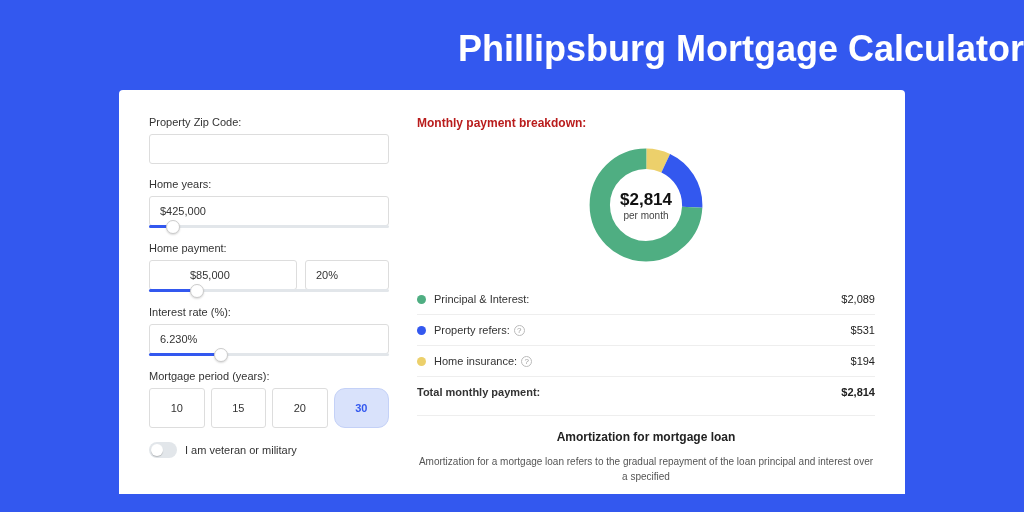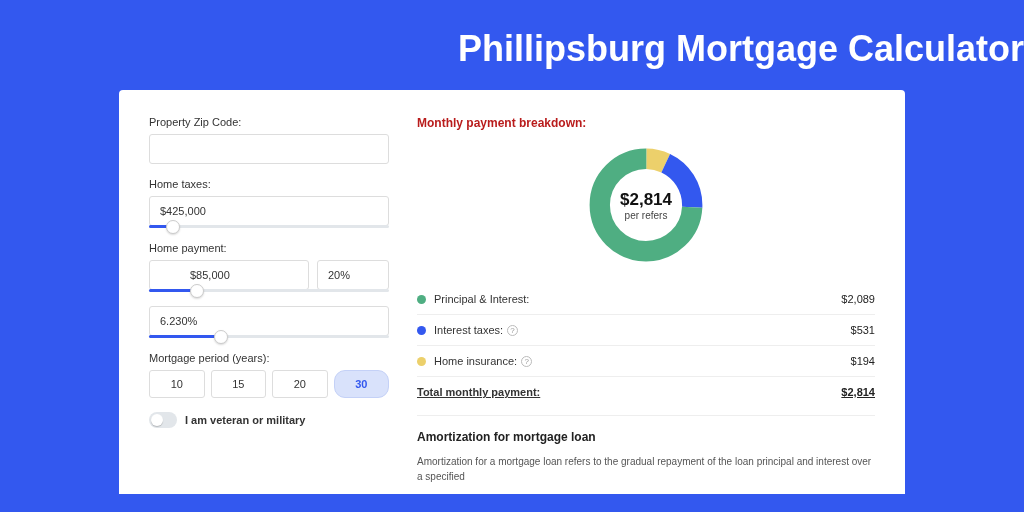--- a/index.html
+++ b/index.html
@@ -66,42 +66,42 @@
     width: 14px; height: 14px;
     background: #fff;
     border: 1px solid #ccc;
     border-radius: 50%;
     transform: translate(-50%, -50%);
     box-shadow: 0 1px 2px rgba(0,0,0,0.15);
   }
 
   .dp-row { display: flex; gap: 8px; }
   .dp-row .text-input:first-child { flex: 1; padding-left: 40px; }
-  .dp-row .text-input:last-child { width: 72px; }
+  .dp-row .text-input:last-child { width: 84px; }
 
   .period-row { display: flex; gap: 6px; }
   .period-btn {
     flex: 1;
-    height: 28px;
+    height: 40px;
     border: 1px solid #ddd;
     background: #fff;
     font-size: 11px;
     color: #333;
     border-radius: 3px;
     cursor: pointer;
   }
   .period-btn.active {
     background: #d9e2fb;
     border-color: #c4d1f7;
     color: #3358ef;
     font-weight: 600;
     border-radius: 11px;
   }
 
-  .toggle-row { display: flex; align-items: center; gap: 8px; margin-top: 12px; font-weight: bold; }
+  .toggle-row { display: flex; align-items: center; gap: 8px; margin-top: 12px; }
   .toggle {
     width: 28px; height: 16px;
     background: #e2e6ea;
     border-radius: 10px;
     position: relative;
   }
   .toggle::after {
     content: "";
     position: absolute;
     left: 2px; top: 2px;
@@ -137,73 +137,75 @@
     color: #333;
     justify-content: space-between;
   }
   .bd-row:first-of-type { border-top: none; }
   .bd-dot {
     width: 9px; height: 9px; border-radius: 50%;
     margin-right: 8px;
   }
   .bd-label { flex: 1; display: flex; align-items: center; gap: 4px; }
   .bd-value { font-weight: 400; color: #222; }
-  .bd-total .bd-label, .bd-total .bd-value { font-weight: 700; text-decoration: underline; }
+  .bd-total .bd-label, .bd-total .bd-value { font-weight: 700; }
   .help-icon {
     width: 11px; height: 11px;
     border: 1px solid #bbb;
     border-radius: 50%;
     font-size: 8px; color: #999;
     display: inline-flex; align-items: center; justify-content: center;
   }
 
   .amort-box {
     border-top: 1px solid #eee;
     margin-top: 8px;
     padding-top: 14px;
+    text-align: center;
   }
   .amort-title { font-size: 12px; font-weight: 700; color: #222; margin-bottom: 10px; }
   .amort-text { font-size: 10px; color: #555; line-height: 1.5; }
 </style>
 </head>
 <body>
 
 <h1 class="page-title">Phillipsburg Mortgage Calculator</h1>
 
 <div class="card">
 
   <div class="left-col">
 
     <div class="field-group">
       <label class="field-label">Property Zip Code:</label>
       <input class="text-input" value="" style="">
     </div>
 
     <div class="field-group">
-      <label class="field-label">Home taxes:</label>
+      <label class="field-label">Home years:</label>
       <input class="text-input" value="$425,000" style="">
       <div class="slider-track">
         <div class="slider-fill" style="width: 10%;"></div>
         <div class="slider-thumb" style="left: 10%;"></div>
       </div>
     </div>
 
     <div class="field-group">
       <label class="field-label">Home payment:</label>
       <div class="dp-row">
         <input class="text-input" value="$85,000" style="">
         <input class="text-input" value="20%" style="">
       </div>
       <div class="slider-track">
         <div class="slider-fill" style="width: 20%;"></div>
         <div class="slider-thumb" style="left: 20%;"></div>
       </div>
     </div>
 
     <div class="field-group">
+      <label class="field-label">Interest rate (%):</label>
       <input class="text-input" value="6.230%" style="">
       <div class="slider-track">
         <div class="slider-fill" style="width: 30%;"></div>
         <div class="slider-thumb" style="left: 30%;"></div>
       </div>
     </div>
 
     <div class="field-group">
       <label class="field-label">Mortgage period (years):</label>
       <div class="period-row">
@@ -227,37 +229,37 @@
 
     <div class="donut-wrap">
       <div class="donut">
         <svg viewBox="0 0 42 42">
             <circle cx="21" cy="21" r="15.915" fill="transparent" stroke="#ecd06b" stroke-width="7" stroke-dasharray="6.89410092395167 93.10589907604833" stroke-dashoffset="25"></circle>
             <circle cx="21" cy="21" r="15.915" fill="transparent" stroke="#3358ef" stroke-width="7" stroke-dasharray="18.86993603411514 81.13006396588486" stroke-dashoffset="18.10589907604833"></circle>
             <circle cx="21" cy="21" r="15.915" fill="transparent" stroke="#4fae82" stroke-width="7" stroke-dasharray="74.23596304193319 25.76403695806681" stroke-dashoffset="-0.7640369580668072"></circle>
           </svg>
         <div class="donut-center">
           <div class="donut-amount">$2,814</div>
-          <div class="donut-sub">per refers</div>
+          <div class="donut-sub">per month</div>
         </div>
       </div>
     </div>
 
     <div id="bd-rows">
         <div class="bd-row">
           <span class="bd-dot" style="background: rgb(79, 174, 130);"></span>
           <span class="bd-label">
             <span>Principal &amp; Interest:</span>
           </span>
           <span class="bd-value">$2,089</span>
         </div>
         <div class="bd-row">
           <span class="bd-dot" style="background: rgb(51, 88, 239);"></span>
           <span class="bd-label">
-            <span>Interest taxes:</span>
+            <span>Property refers:</span>
             <span class="help-icon">?</span>
           </span>
           <span class="bd-value">$531</span>
         </div>
         <div class="bd-row">
           <span class="bd-dot" style="background: rgb(236, 208, 107);"></span>
           <span class="bd-label">
             <span>Home insurance:</span>
             <span class="help-icon">?</span>
           </span>

